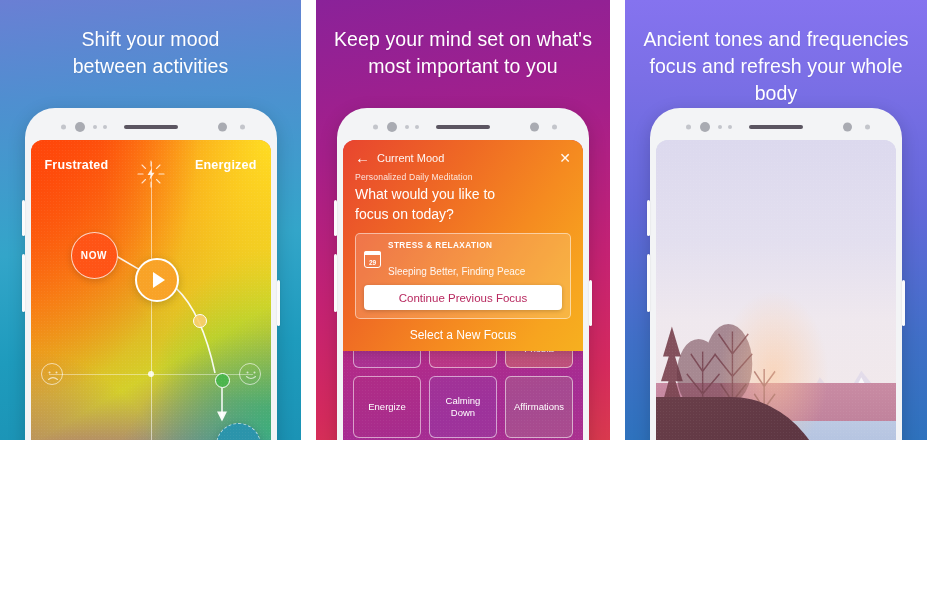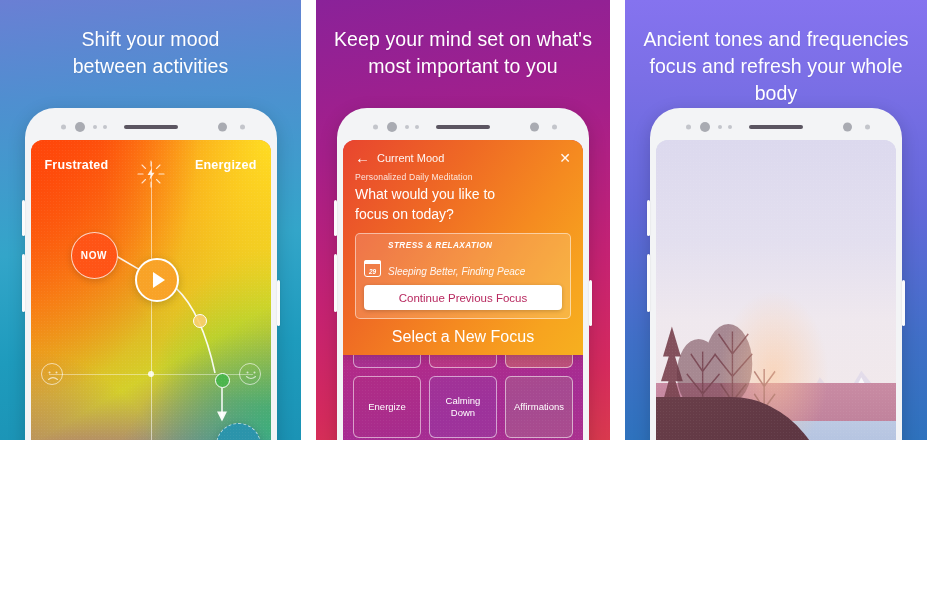--- a/index.html
+++ b/index.html
@@ -253,21 +253,21 @@
   .close-x { margin-left: auto; font-size: 14px; line-height: 1; opacity: .95; }
   .eyebrow { color: rgba(255,255,255,.85); font-size: 8.6px; letter-spacing: .15px; }
   .big-q { color: #fff; font-size: 14px; line-height: 20px; margin-top: 2px; font-weight: 400; }
   .prev-card {
     margin-top: 9px;
     border: 1px solid rgba(255,255,255,.5);
     border-radius: 5px;
     background: rgba(255,255,255,.16);
     padding: 7px 8px 8px 8px;
   }
-  .prev-row { display: flex; align-items: flex-end; gap: 7px; font-style: italic; }
+  .prev-row { display: flex; align-items: center; gap: 7px; }
   .cal-icon {
     width: 17px; height: 17px; flex: 0 0 17px;
     border: 1.3px solid #fff; border-radius: 3px;
     position: relative; margin-top: 1px;
     display: flex; align-items: flex-end; justify-content: center;
     color: #fff; font-size: 6.5px; font-weight: 700;
     padding-bottom: 1px;
   }
   .cal-icon::before {
     content: ""; position: absolute; left: -1.3px; right: -1.3px; top: -1.3px;
@@ -282,21 +282,21 @@
     border-radius: 4px;
     height: 25px;
     display: flex; align-items: center; justify-content: center;
     color: #b8285f;
     font-size: 11.5px;
     box-shadow: 0 1px 4px rgba(0,0,0,.2);
   }
   .select-new {
     text-align: center;
     color: #fff;
-    font-size: 16px;
+    font-size: 12px;
     padding: 9px 0 9px 0;
   }
 
   
   #panel3 { width: 302px; background: linear-gradient(180deg,#8573ef 0%,#7b6fe6 18%,#6268d9 48%,#3f6fc6 78%,#2e72bd 100%); }
   #panel3 .screen { background: #d9dced; }
   .nature { position: absolute; inset: 0; }
   .sky {
     position: absolute; left:0; right:0; top:0; height: 62%;
     background: linear-gradient(180deg,#dcd9ee 0%,#e3dfef 35%,#efe8ee 62%,#f2e9ea 100%);

